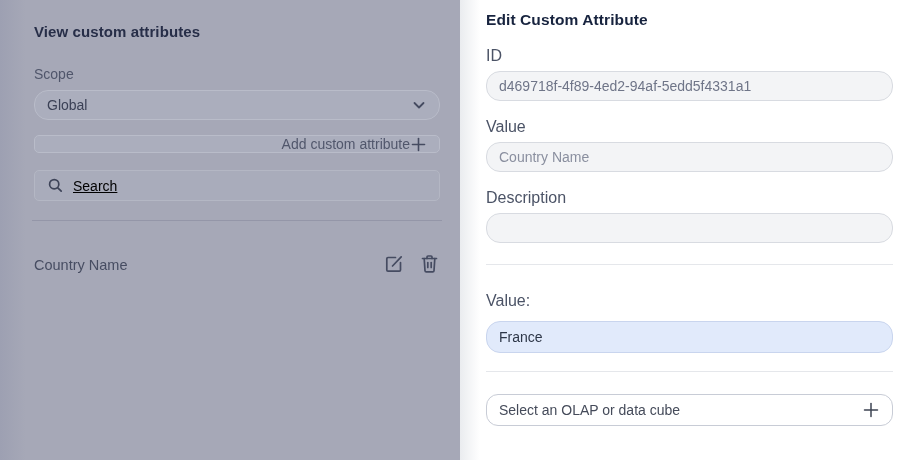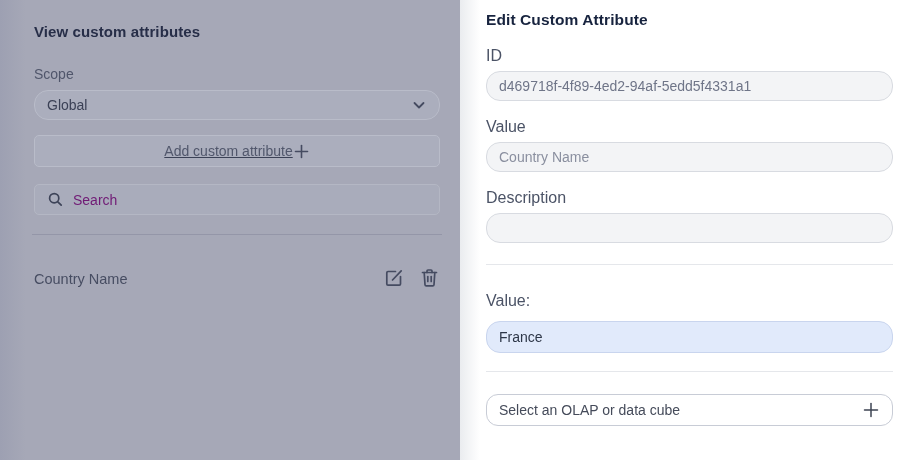--- a/index.html
+++ b/index.html
@@ -40,25 +40,25 @@
     border-radius: 5px;
     background: #abaebd;
     display: flex;
     align-items: center;
     padding: 0 12px;
     color: #3b4156;
     font-size: 14px;
   }
   .scope-select { margin-top: 7px; justify-content: space-between; cursor: pointer; border-radius: 14px; }
   .scope-select .chevron { color: #454b61; display: flex; }
-  .add-row { margin-top: 15px; height: 32px; justify-content: center; text-decoration: underline; }
+  .add-row { margin-top: 15px; height: 18px; justify-content: flex-end; }
   .add-row .ph { color: #51576c; }
   .plus-glyph { color: #454b61; display: flex; }
   .search-row { margin-top: 17px; height: 31px; background: #a9acbb; border-color: #b4b7c4; gap: 9px; }
-  .search-row .ph { color: #701a75; }
+  .search-row .ph { color: #000000; text-decoration: underline; }
   .search-icon { color: #3d4358; display: flex; }
   .left-divider {
     margin: 19px 0 0 -2px;
     width: 410px;
     height: 1px;
     background: #9496a8;
   }
   .attr-row {
     margin-top: 29px;
     width: 406px;

